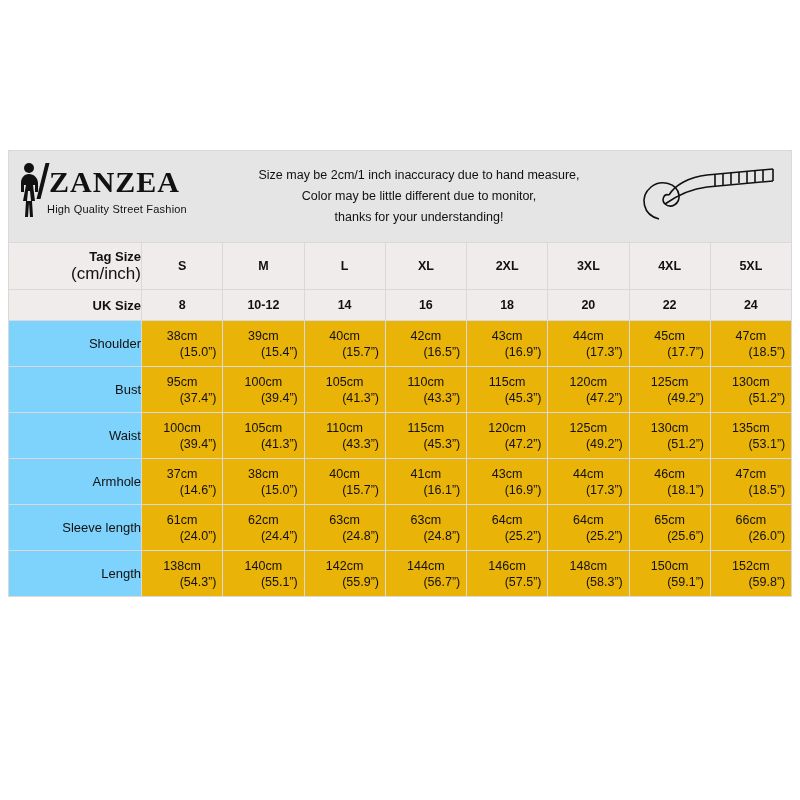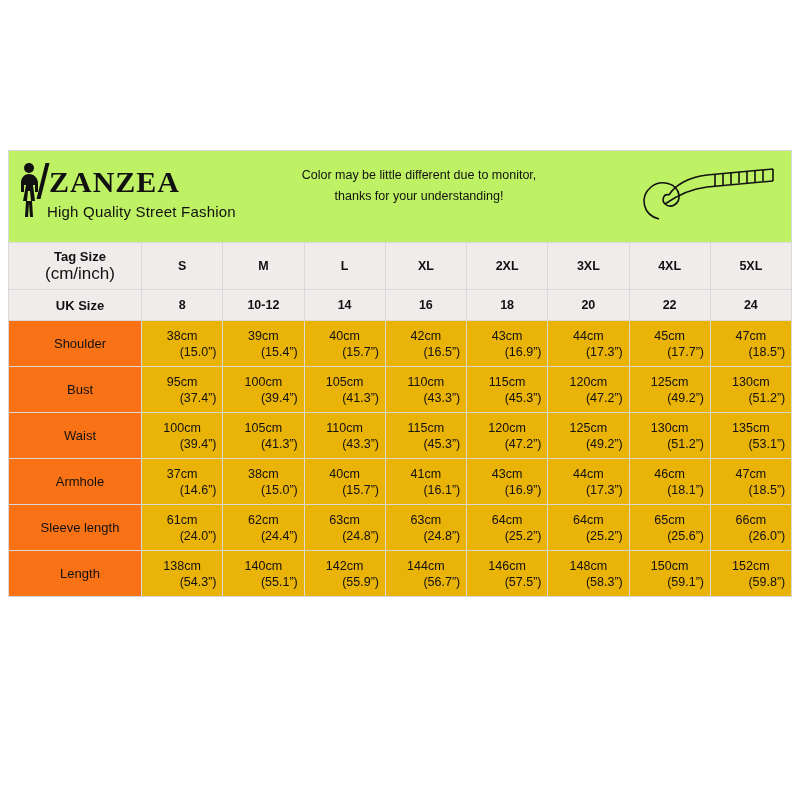--- a/index.html
+++ b/index.html
@@ -23,21 +23,21 @@
     width: 784px;
   }
 
   
   .header {
     position: relative;
     height: 92px;
     border: 1px solid #d9d9d9;
     border-bottom: none;
     box-sizing: border-box;
-    background: #bef264;
+    background: #e5e5e5;
   }
 
   .brand {
     position: absolute;
     left: 6px;
     top: 8px;
     width: 190px;
     height: 76px;
   }
   .brand-word {
@@ -56,21 +56,21 @@
     top: 4px;
     width: 4px;
     height: 36px;
     background: #111111;
     transform: skewX(-14deg);
   }
   .brand-tag {
     position: absolute;
     left: 32px;
     top: 44px;
-    font-size: 15px;
+    font-size: 11px;
     letter-spacing: 0.2px;
     color: #111111;
     white-space: nowrap;
   }
   .brand-figure {
     position: absolute;
     left: 2px;
     top: 2px;
     width: 26px;
     height: 58px;
@@ -106,21 +106,21 @@
     font-size: 12.5px;
     text-align: center;
     vertical-align: middle;
     color: #111111;
     padding: 0;
   }
   td.label {
     background: #f0eceb;
     font-weight: bold;
     font-size: 13px;
-    text-align: center;
+    text-align: right;
     padding-left: 10px;
     width: 122px;
   }
   td.label .sub {
     display: block;
     font-weight: normal;
     font-size: 17px;
   }
   tr.size-row td {
     height: 30px;
@@ -129,21 +129,21 @@
   }
   tr.tag-row td {
     height: 46px;
   }
   tr.meas-row td {
     height: 45px;
     background: #eab308;
     font-weight: normal;
   }
   tr.meas-row td.label {
-    background: #f97316;
+    background: #7dd3fc;
   }
   .cm {
     display: block;
     line-height: 16px;
   }
   .inch {
     display: block;
     line-height: 16px;
     padding-left: 32px;
   }
@@ -160,20 +160,21 @@
         <circle cx="12" cy="7" r="5" fill="#111"></circle>
         <path d="M12 13 C7 13 4 17 4 22 L4 31 L7 31 L7 24 L9 24 L6 40 L10 40 L11 30 L13 30 L14 40 L18 40 L16 24 L18 24 L18 31 L21 31 L21 22 C21 17 17 13 12 13 Z" fill="#111"></path>
         <path d="M9 40 L8 56 L11 56 L12 42 L13 56 L16 56 L15 40 Z" fill="#111"></path>
       </svg>
       <div class="brand-slash"></div>
       <div class="brand-word">ZANZEA</div>
       <div class="brand-tag">High Quality Street Fashion</div>
     </div>
 
     <div class="notice">
+      <div>Size may be 2cm/1 inch inaccuracy due to hand measure,</div>
       <div>Color may be little different due to monitor,</div>
       <div>thanks for your understanding!</div>
     </div>
 
     <svg class="tape" viewBox="0 0 160 74">
       <g fill="none" stroke="#111" stroke-width="1.6">
         <path d="M36 60 C20 56 16 38 28 28 C38 20 54 24 56 36 C57 45 48 50 42 45 C38 41 41 34 46 36"></path>
         <path d="M46 36 C52 26 66 18 84 16 L150 10"></path>
         <path d="M42 45 C52 38 66 30 84 28 L150 22"></path>
         <path d="M150 10 L150 22"></path>

